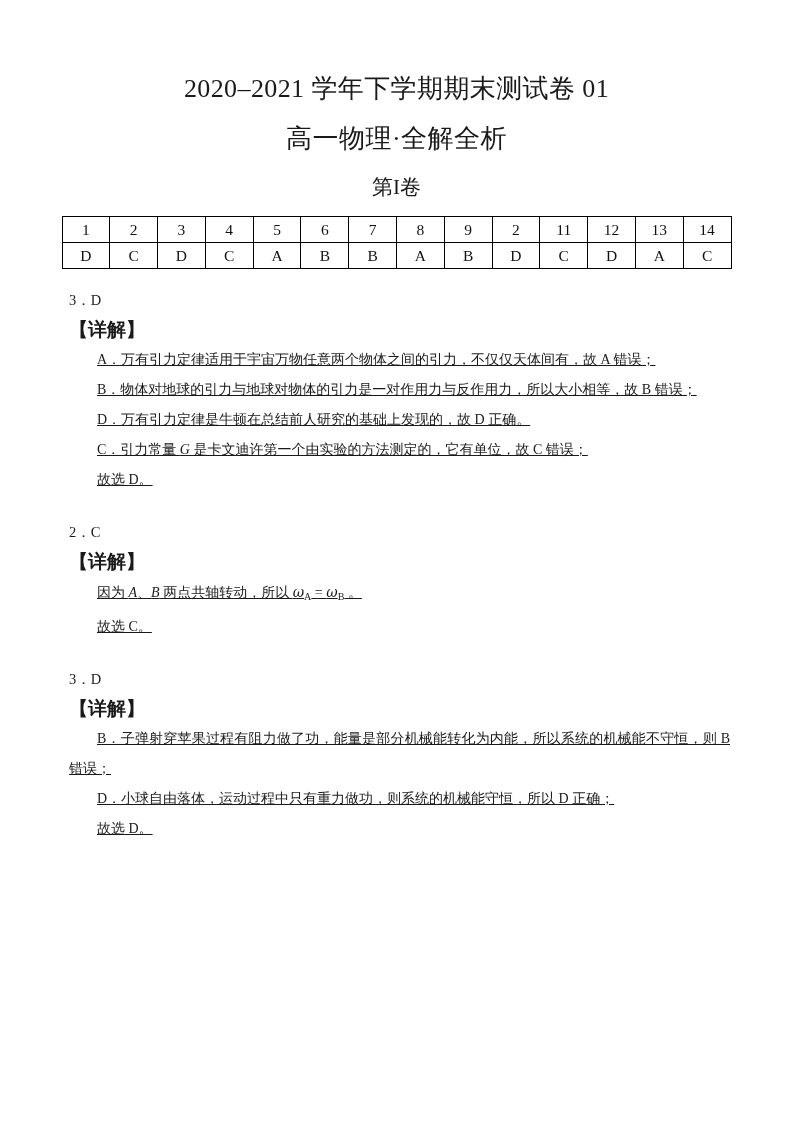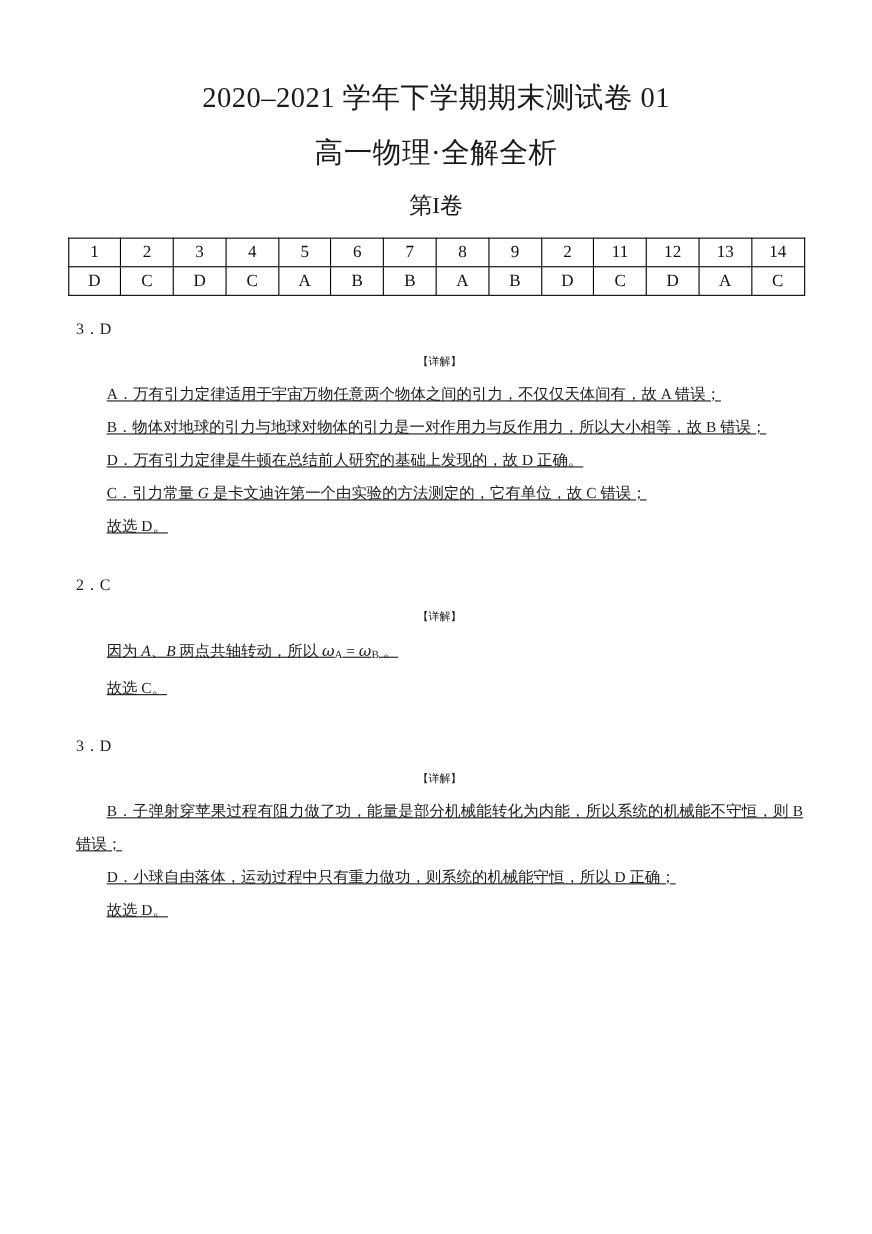--- a/index.html
+++ b/index.html
@@ -77,26 +77,25 @@
     width: 667px;
     padding-top: 16px;
   }
   .q-head {
     font-size: 14.5px;
     line-height: 30px;
     margin: 0;
     padding-left: 6px;
   }
   .q-tag {
-    font-size: 10px;
+    font-size: 19px;
     line-height: 30px;
     margin: 0;
     padding-left: 6px;
-    font-weight: normal;
-    text-align: center;
+    font-weight: bold;
   }
   .p-line {
     font-size: 14px;
     line-height: 30px;
     margin: 0;
     padding-left: 6px;
     text-indent: 28px;
     text-align: justify;
     text-justify: inter-ideograph;
     text-decoration: underline;

